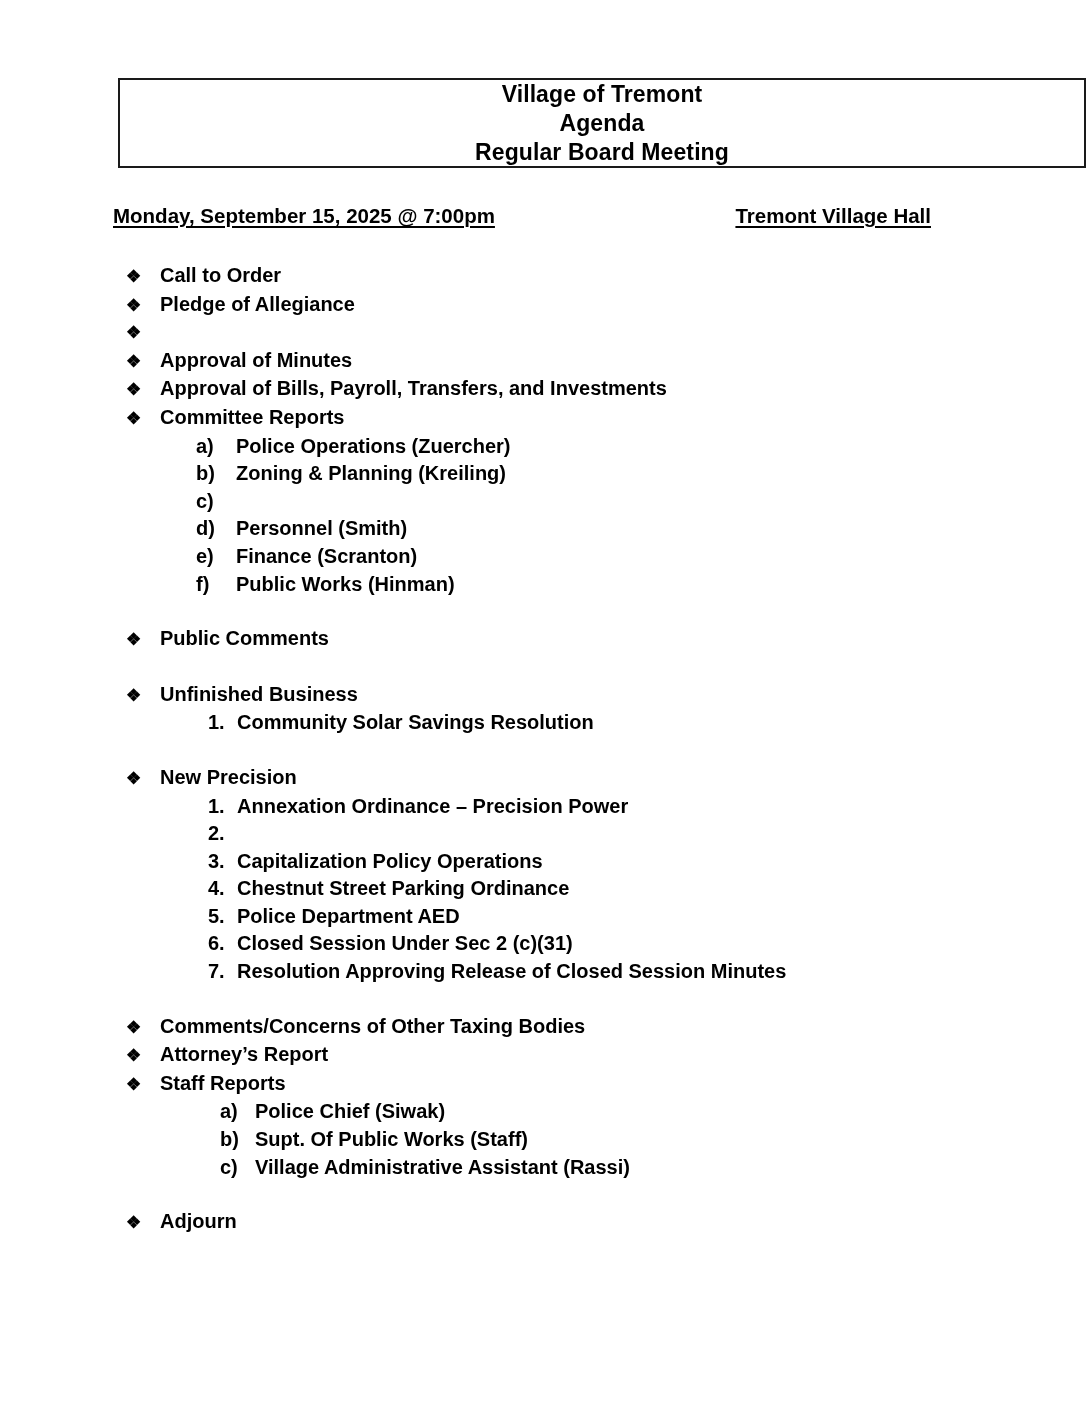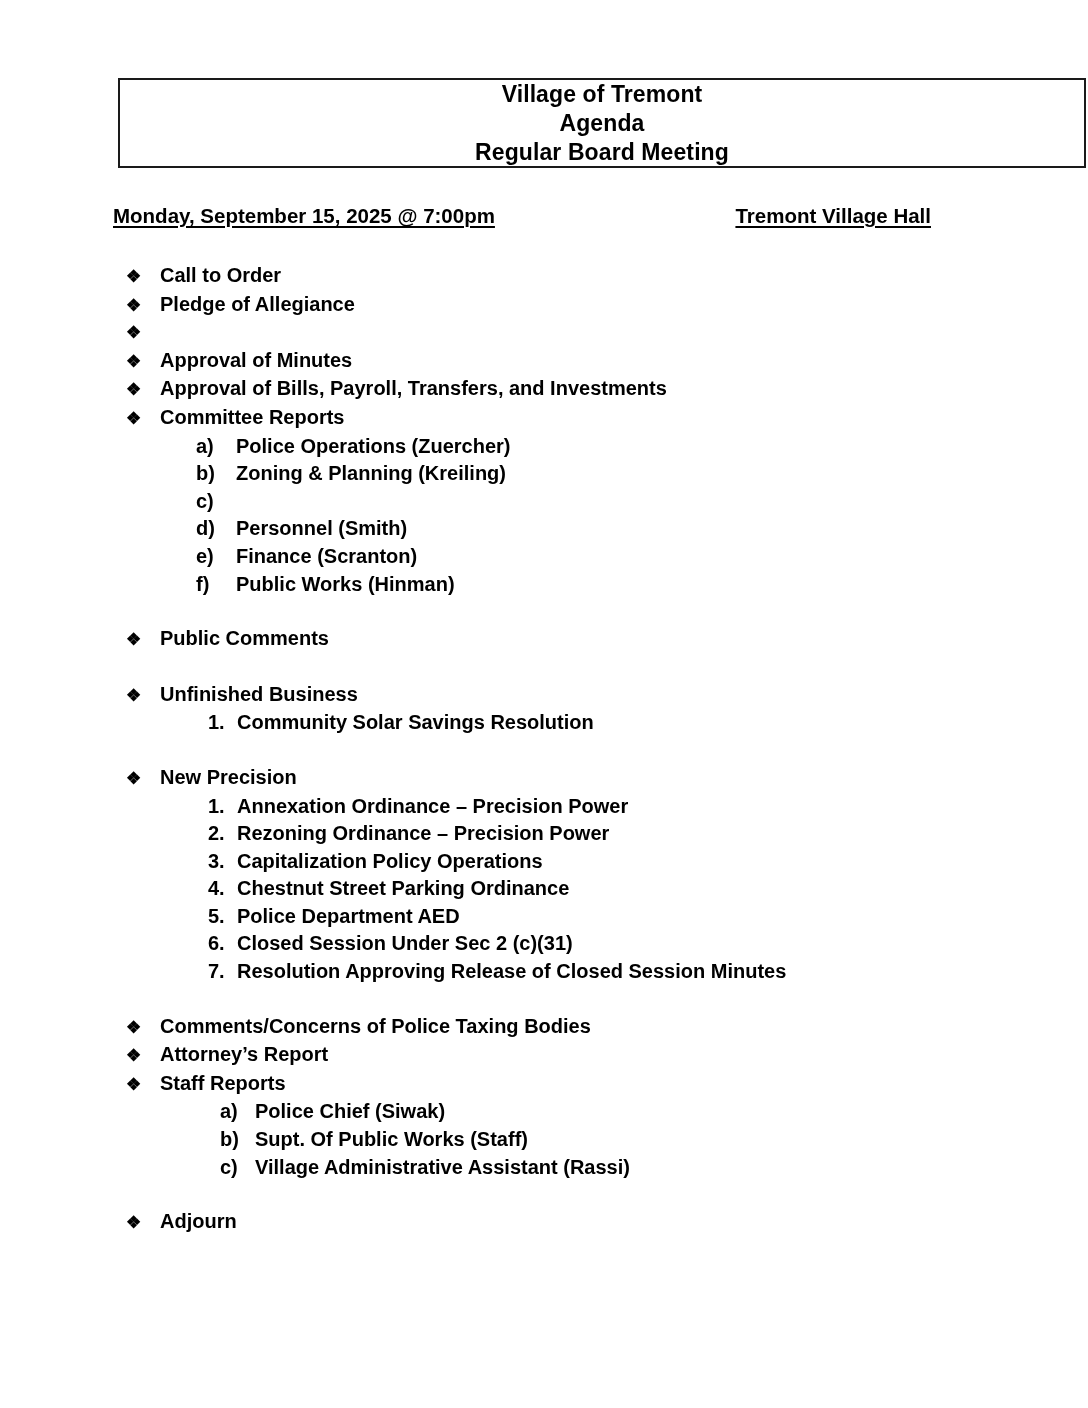--- a/index.html
+++ b/index.html
@@ -214,21 +214,20 @@
       <span class="label">New Precision</span>
     </div>
 
     <div class="row lvlnum">
       <span class="marker">1.</span>
       <span class="label">Annexation Ordinance – Precision Power</span>
     </div>
 
     <div class="row lvlnum">
       <span class="marker">2.</span>
-      <span class="label">Rezoning Ordinance – Precision Power</span>
     </div>
 
     <div class="row lvlnum">
       <span class="marker">3.</span>
       <span class="label">Capitalization Policy Operations</span>
     </div>
 
     <div class="row lvlnum">
       <span class="marker">4.</span>
       <span class="label">Chestnut Street Parking Ordinance</span>
@@ -244,21 +243,21 @@
       <span class="label">Closed Session Under Sec 2 (c)(31)</span>
     </div>
 
     <div class="row lvlnum">
       <span class="marker">7.</span>
       <span class="label">Resolution Approving Release of Closed Session Minutes</span>
     </div>
 
     <div class="row lvl1 gap-before">
       <span class="marker">❖</span>
-      <span class="label">Comments/Concerns of Police Taxing Bodies</span>
+      <span class="label">Comments/Concerns of Other Taxing Bodies</span>
     </div>
 
     <div class="row lvl1">
       <span class="marker">❖</span>
       <span class="label">Attorney’s Report</span>
     </div>
 
     <div class="row lvl1">
       <span class="marker">❖</span>
       <span class="label">Staff Reports</span>

